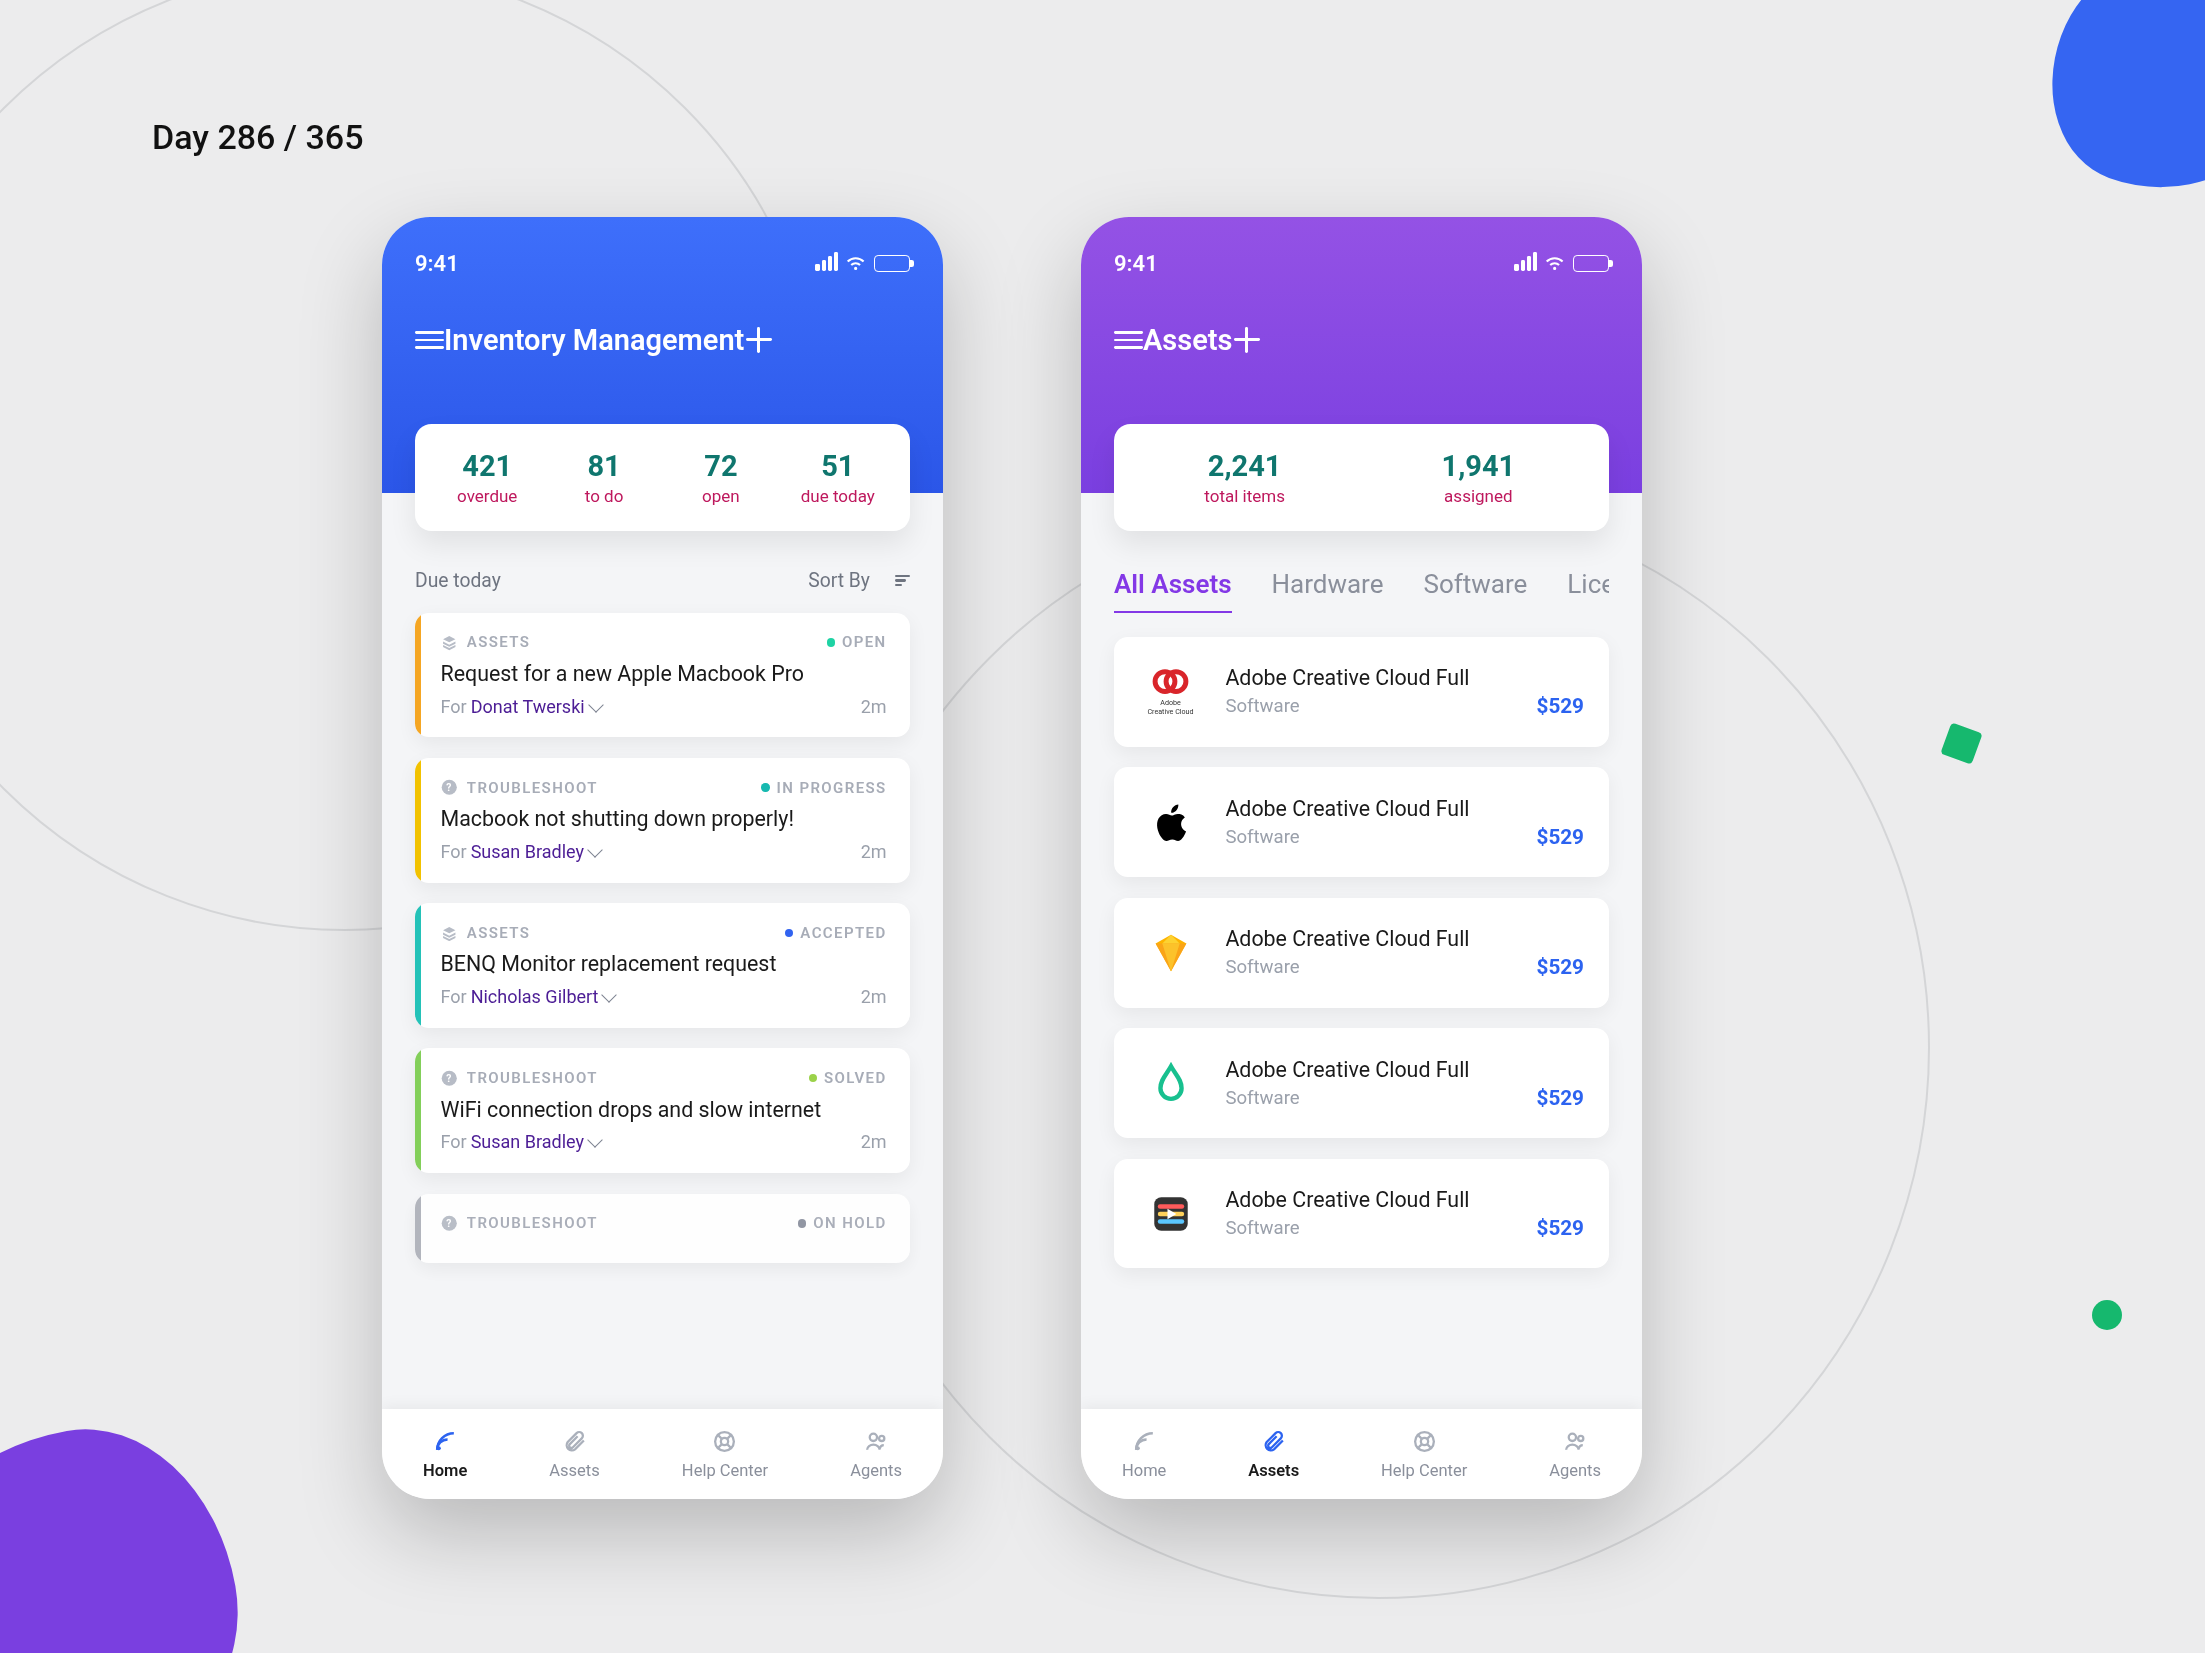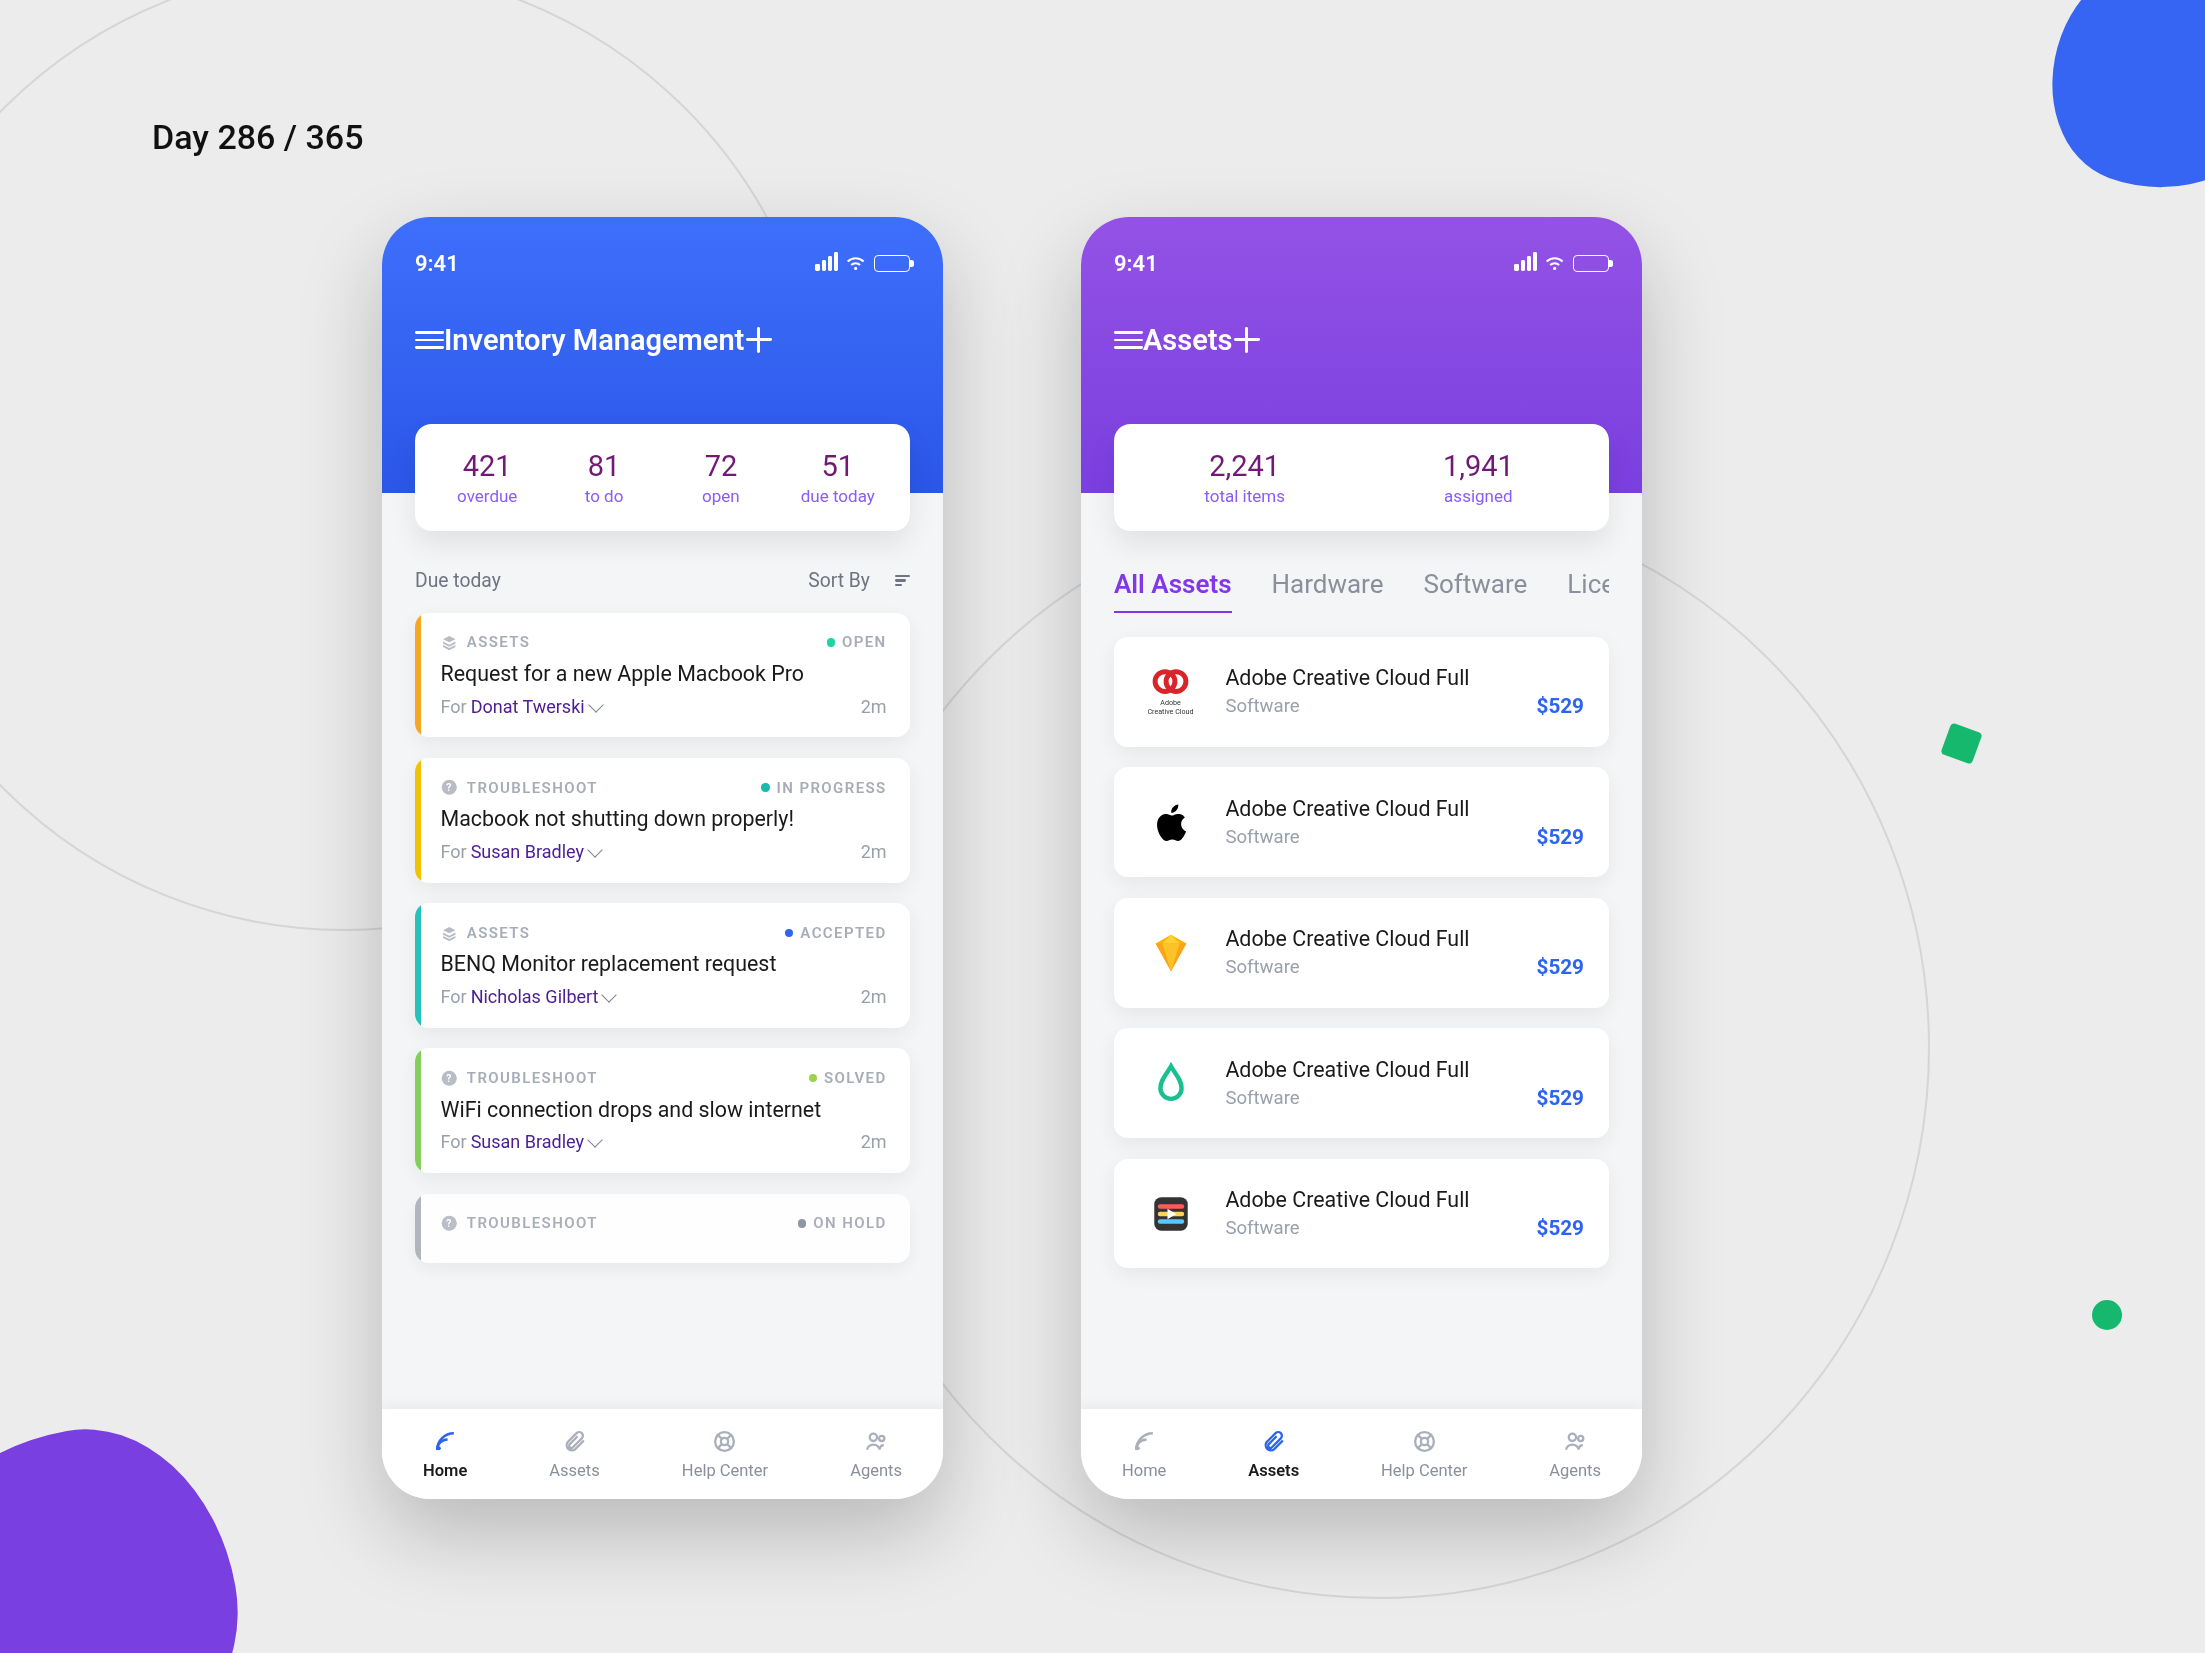--- a/index.html
+++ b/index.html
@@ -79,22 +79,22 @@
   .plus-icon::before{left:12.4px;top:1.4px;width:3.4px;height:26px;}
   .plus-icon::after{top:12.4px;left:1.4px;height:3.4px;width:26px;}
 
   .stat-card {
     position:absolute; left:33px; right:33px; top:207px;
     background:#fff; border-radius:16.5px;
     box-shadow:0 13.8px 27.6px rgba(0,0,0,0.08);
     display:flex; padding:25px 13.8px;
   }
   .stat { flex:1; text-align:center; }
-  .stat-val{font-size:29px;font-weight:400;color:#701a75;}
-  .stat-lbl{font-size:17px;color:#8b5cf6;margin-top:2.8px;}
+  .stat-val{font-size:29px;font-weight:700;color:#0f766e;}
+  .stat-lbl{font-size:17px;color:#be185d;margin-top:2.8px;}
 
   
   .body { flex:1; padding:76px 33px 0; overflow:hidden; }
   .section-row{display:flex;justify-content:space-between;align-items:center;color:#6e7480;font-size:19.3px;margin-bottom:20.7px;}
   .sort-by{display:flex;align-items:center;gap:25px;}
   .sort-lines{display:inline-flex;flex-direction:column;gap:2.1px;}
   .sort-lines span{height:2.1px;background:#6e7480;border-radius:1.4px;}
   .sort-lines span:nth-child(1){width:15px}.sort-lines span:nth-child(2){width:11px}.sort-lines span:nth-child(3){width:6.9px}
 
   .ticket{

